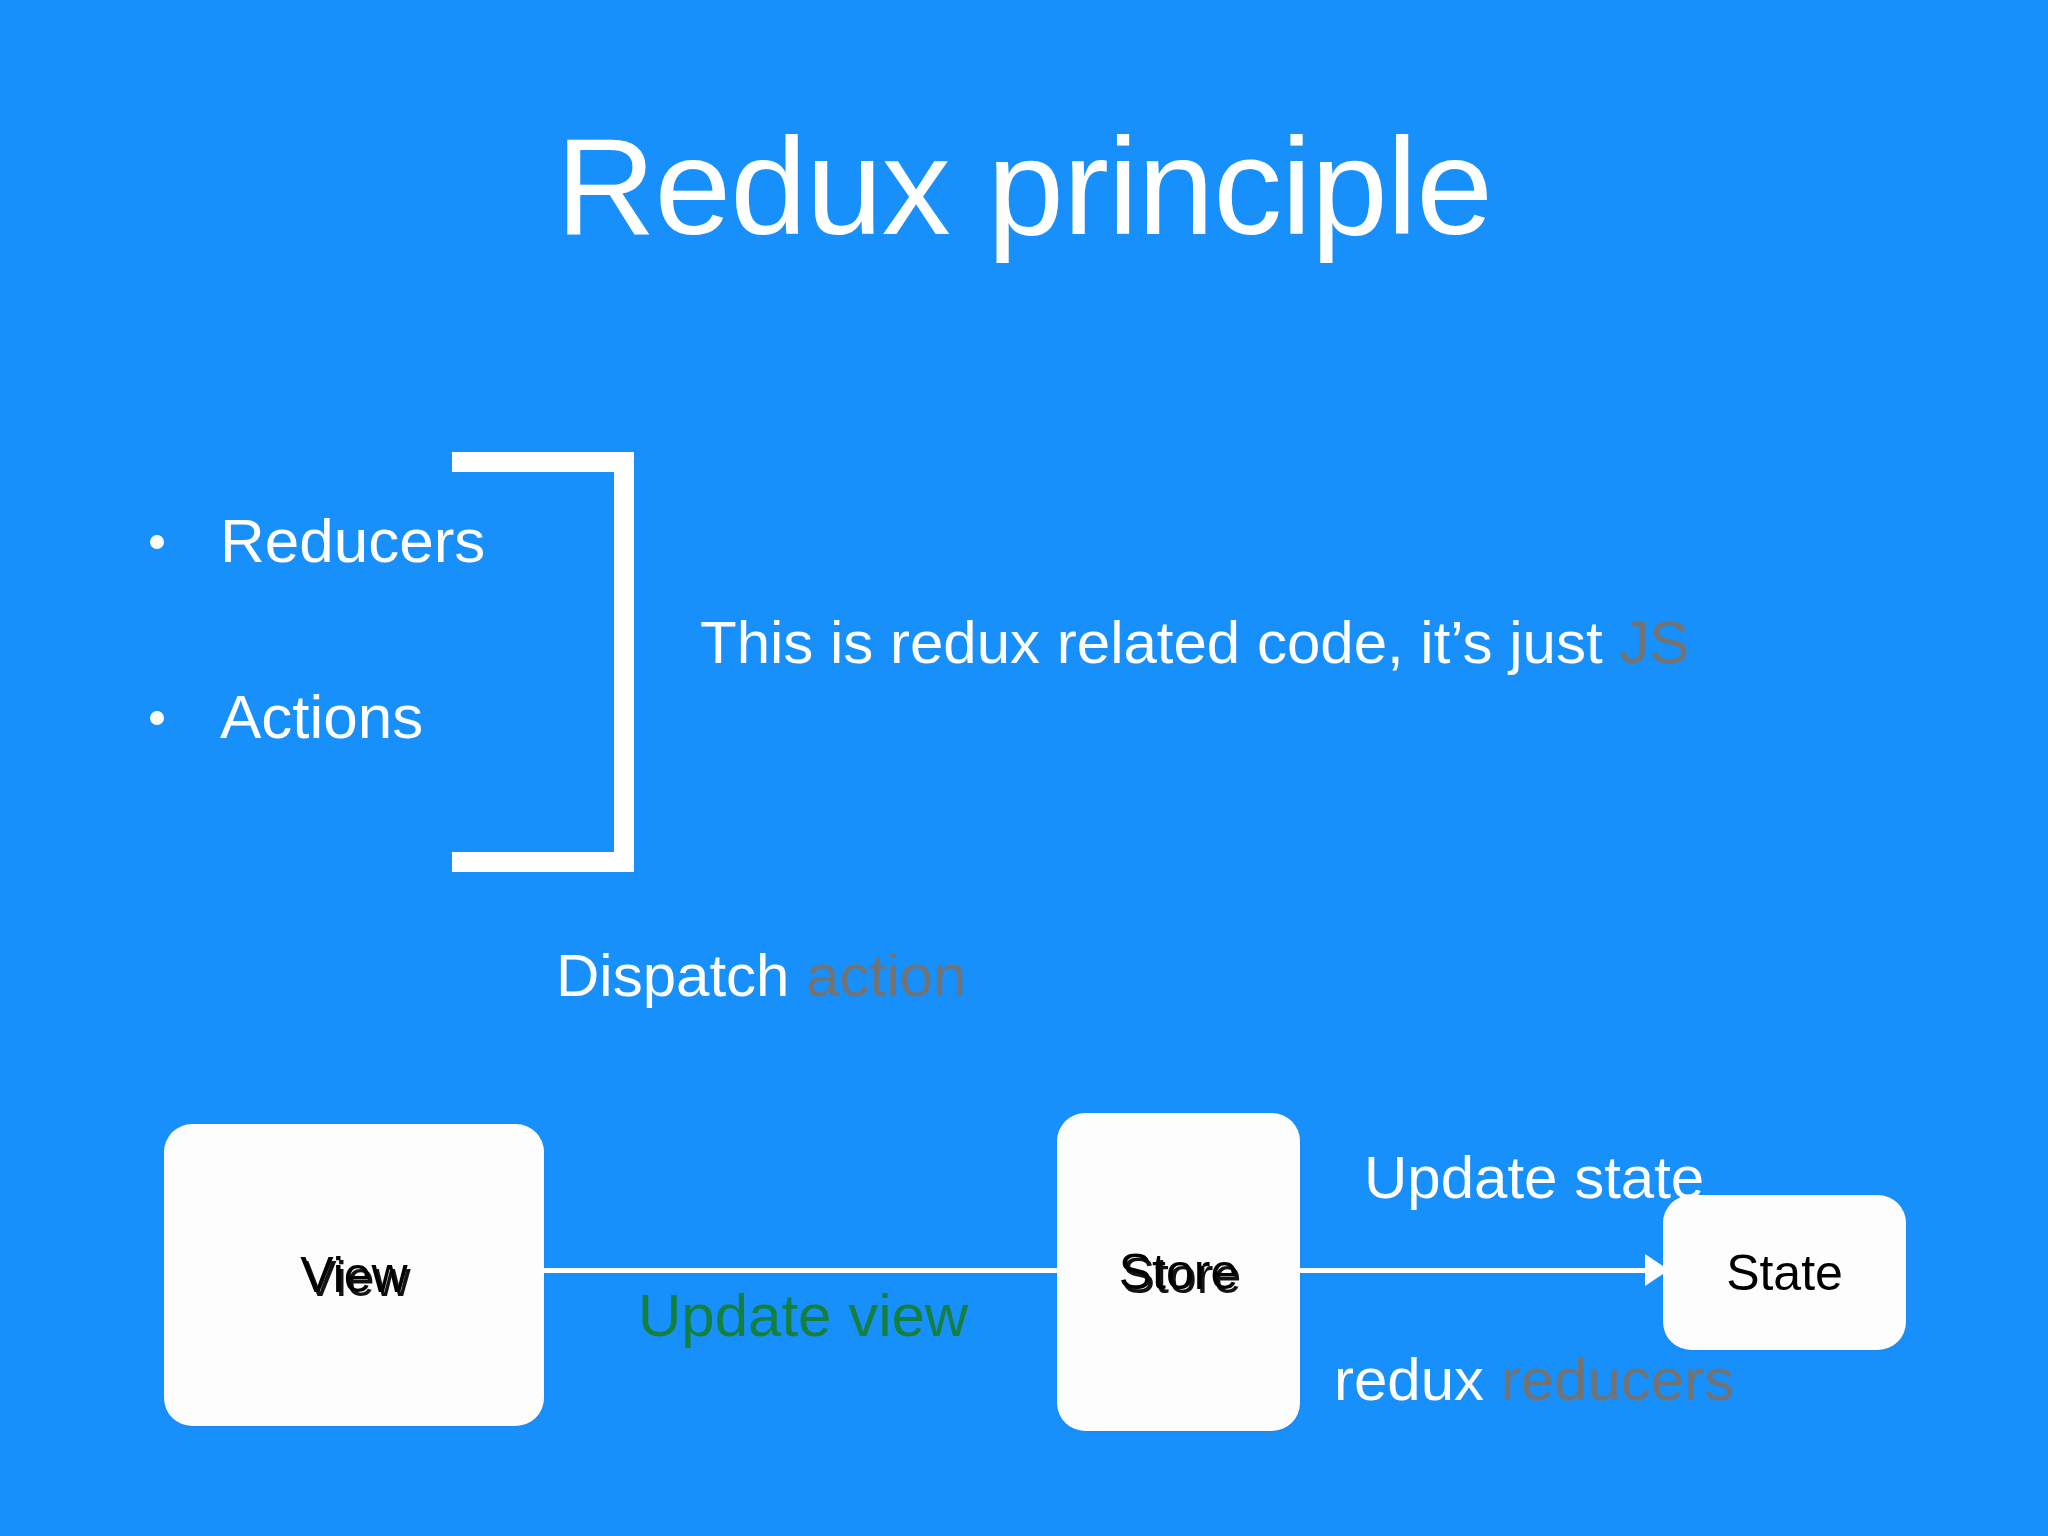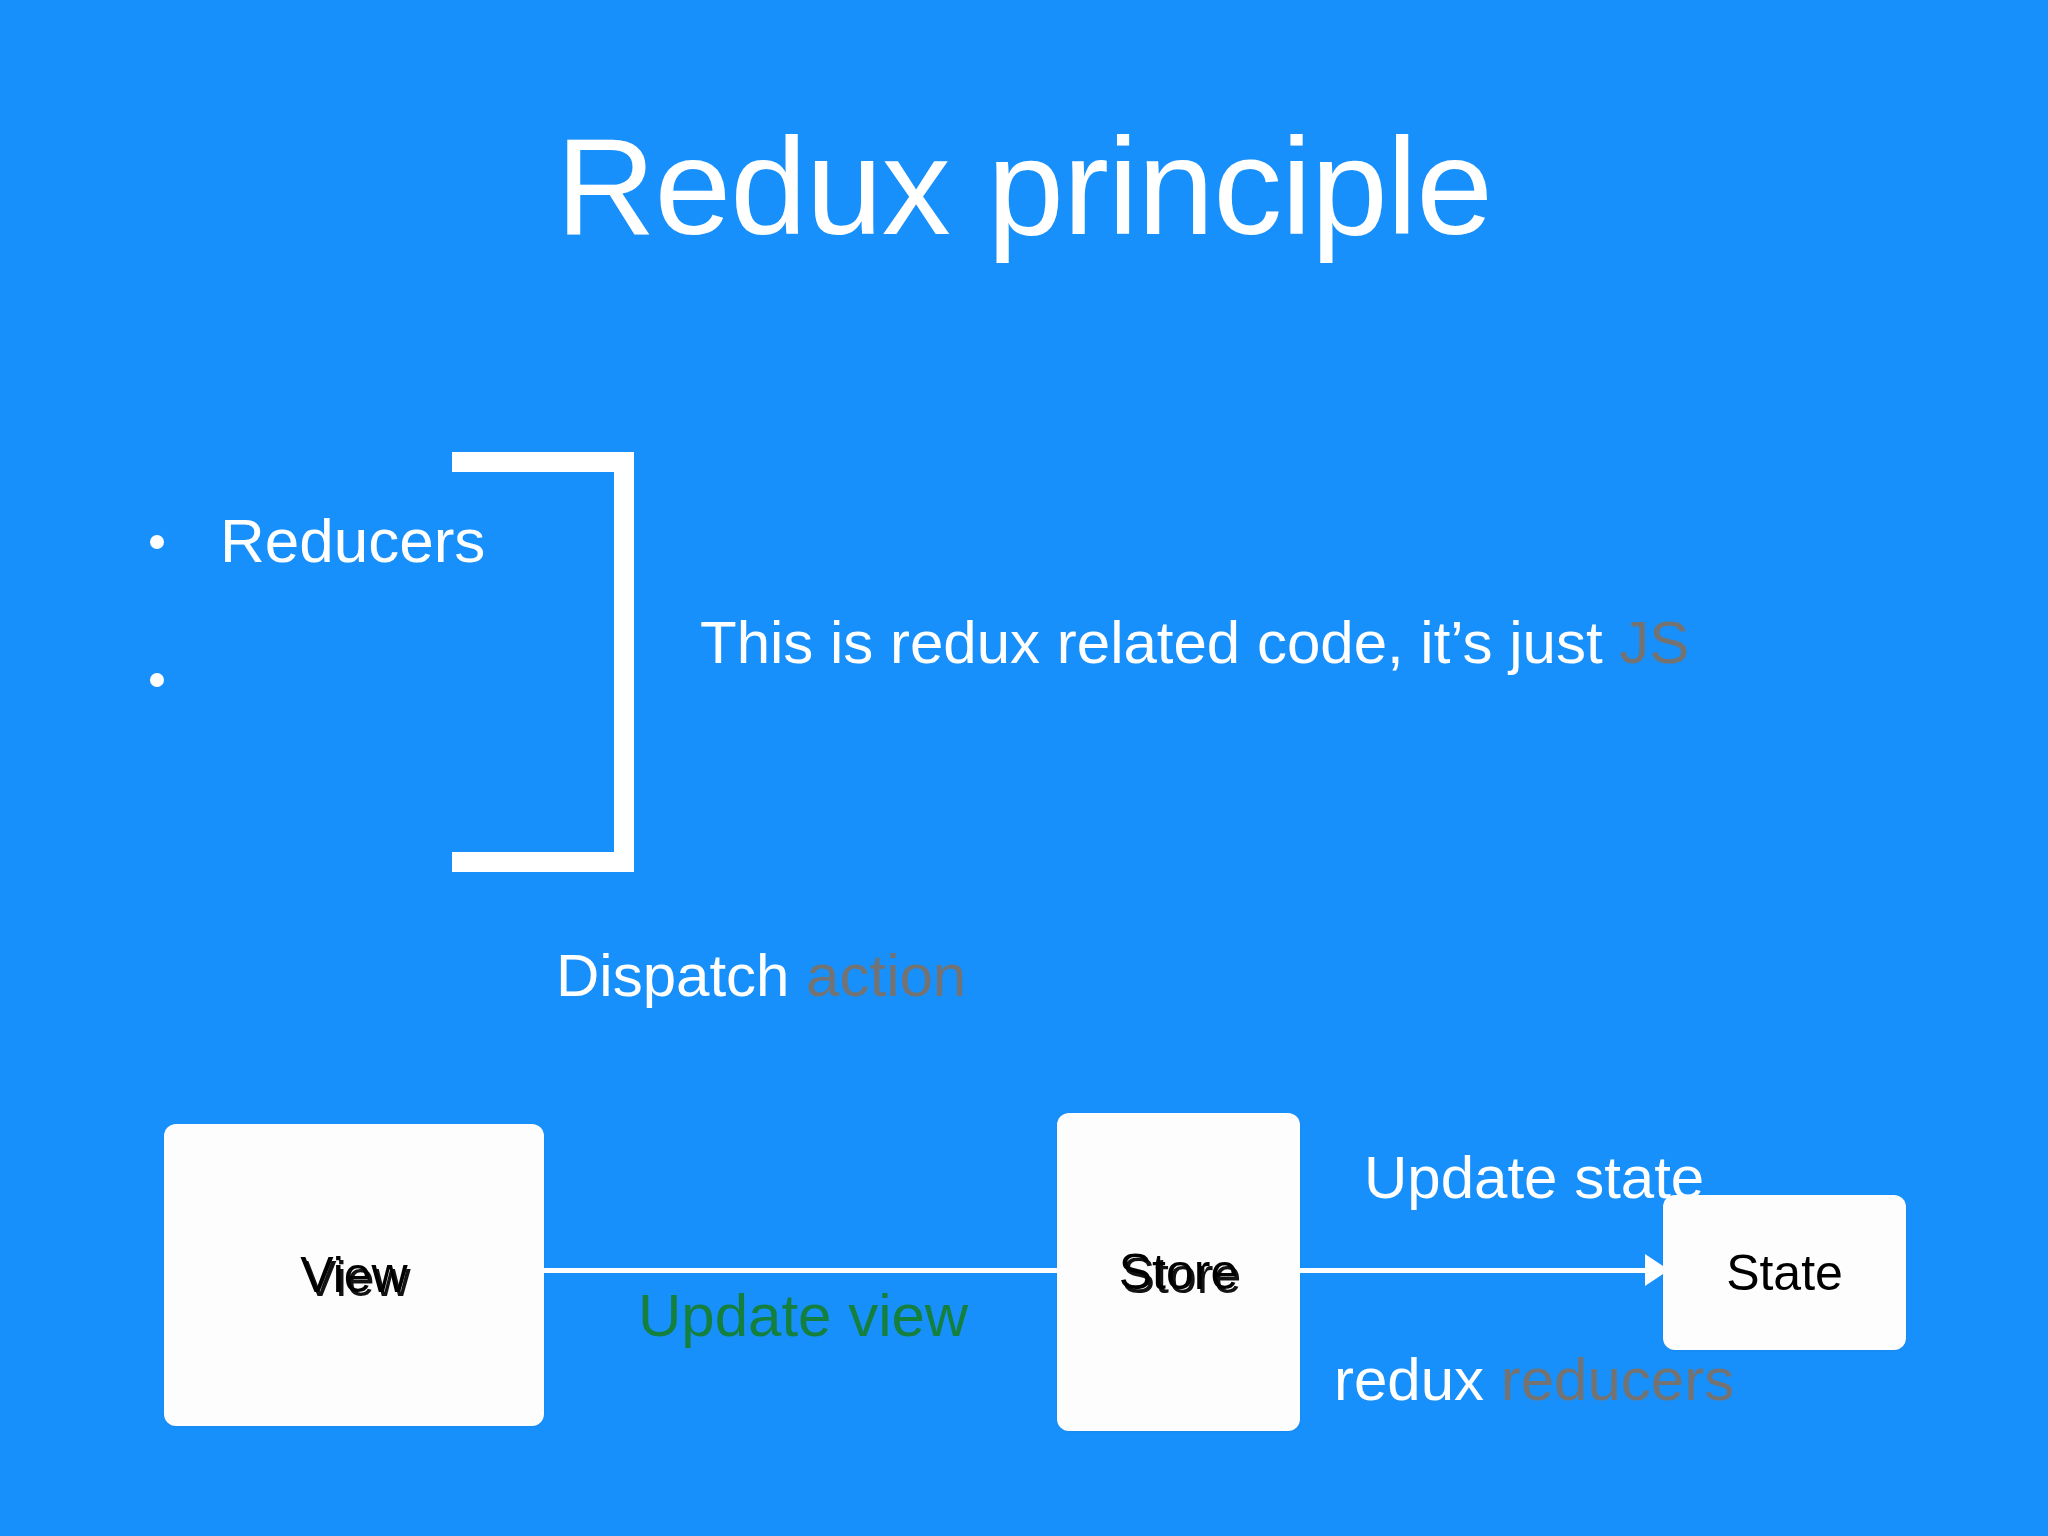--- a/index.html
+++ b/index.html
@@ -126,21 +126,21 @@
     font-size: 60px;
     line-height: 1.12;
     white-space: pre;
     text-align: right;
   }
 
   
   .node {
     position: absolute;
     background: #fdfdfd;
-    border-radius: 12px;
+    border-radius: 28px;
     color: #000000;
     display: flex;
     align-items: center;
     justify-content: center;
     font-size: 50px;
     line-height: 1;
     box-shadow: 0 1px 3px rgba(0,0,0,0.05);
   }
   .node-view  { left: 164px;  top: 1124px; width: 380px; height: 302px; }
   .node-store { left: 1057px; top: 1113px; width: 243px; height: 318px; }
@@ -186,20 +186,21 @@
 
   <div class="slide-title">Redux principle</div>
 
   <div class="bullets">
     <div class="bullet-row">
       <span class="bullet-dot"></span>
       <span class="bullet-label">Reducers</span>
     </div>
     <div class="bullet-row">
       <span class="bullet-dot"></span>
+      <span class="bullet-label">Actions</span>
     </div>
   </div>
 
   <div class="bracket">
     <span class="bracket-arm-top"></span>
     <span class="bracket-spine"></span>
     <span class="bracket-arm-bottom"></span>
   </div>
 
   <div class="side-note"><span>This is redux related code, it’s just </span><span class="ink-black">JS</span></div>

